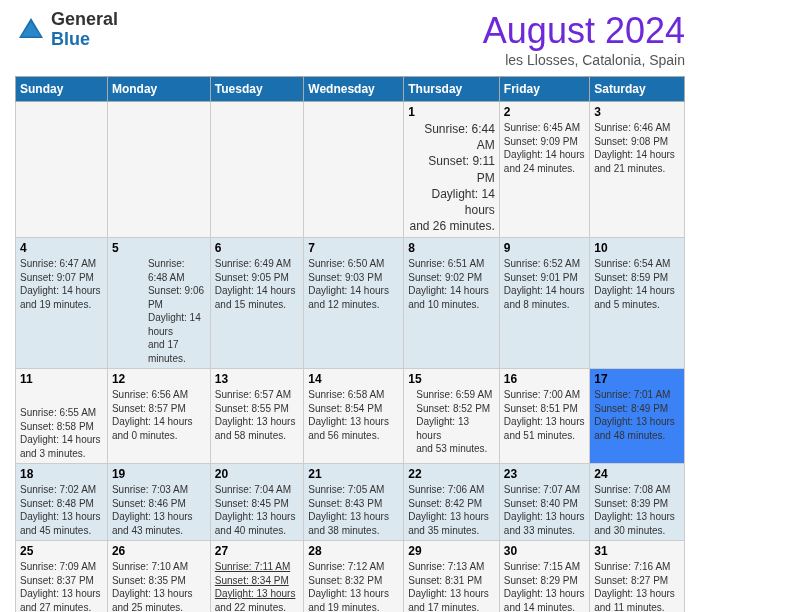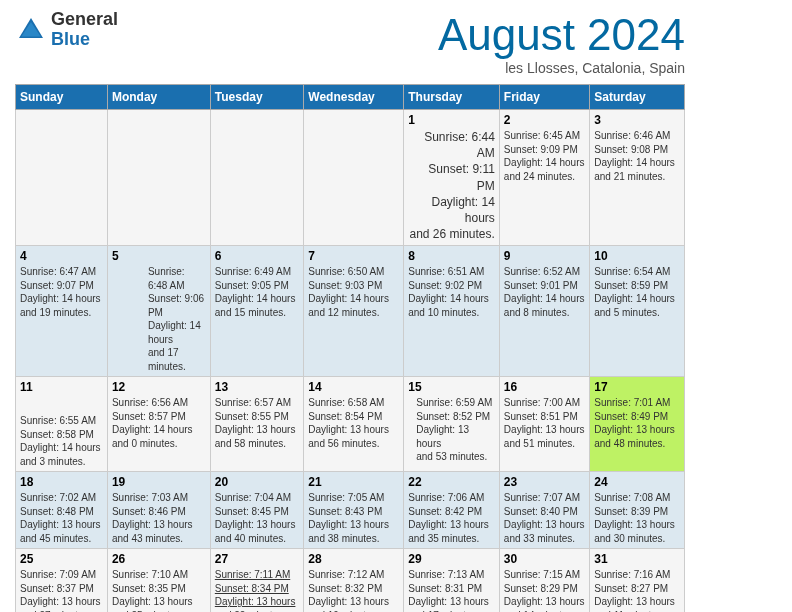--- a/index.html
+++ b/index.html
@@ -41,23 +41,23 @@
       color: #1a6faf;
     }
     .logo-icon {
       width: 32px;
       height: 32px;
     }
     .title-section {
       text-align: right;
     }
     .month-title {
-      font-size: 44px;
+      font-size: 36px;
       font-weight: normal;
-      color: #0369a1;
+      color: #6d28d9;
     }
     .location {
       font-size: 14px;
       color: #555;
     }
     .calendar {
       width: 100%;
       border-collapse: collapse;
       font-size: 10.5px;
     }
@@ -242,21 +242,21 @@
 Daylight: 13 hours
 and 53 minutes.</div>
           </td>
           <td style="background-color: rgb(245, 245, 245); vertical-align: top; padding: 3px 4px; min-height: 75px;">
             <div class="day-number">16</div>
             <div class="day-info" style="white-space: pre-line; font-size: 10px; line-height: 1.35;">Sunrise: 7:00 AM
 Sunset: 8:51 PM
 Daylight: 13 hours
 and 51 minutes.</div>
           </td>
-          <td style="background-color: #bef264; vertical-align: top; padding: 3px 4px; min-height: 75px; margin-left: 46px;">
+          <td style="background-color: #3b82f6; vertical-align: top; padding: 3px 4px; min-height: 75px; margin-left: 46px;">
             <div class="day-number">17</div>
             <div class="day-info" style="white-space: pre-line; font-size: 10px; line-height: 1.35;">Sunrise: 7:01 AM
 Sunset: 8:49 PM
 Daylight: 13 hours
 and 48 minutes.</div>
           </td>
         </tr>
         <tr>
           <td style="background-color: rgb(220, 232, 240); vertical-align: top; padding: 3px 4px; min-height: 75px;">
             <div class="day-number">18</div>

